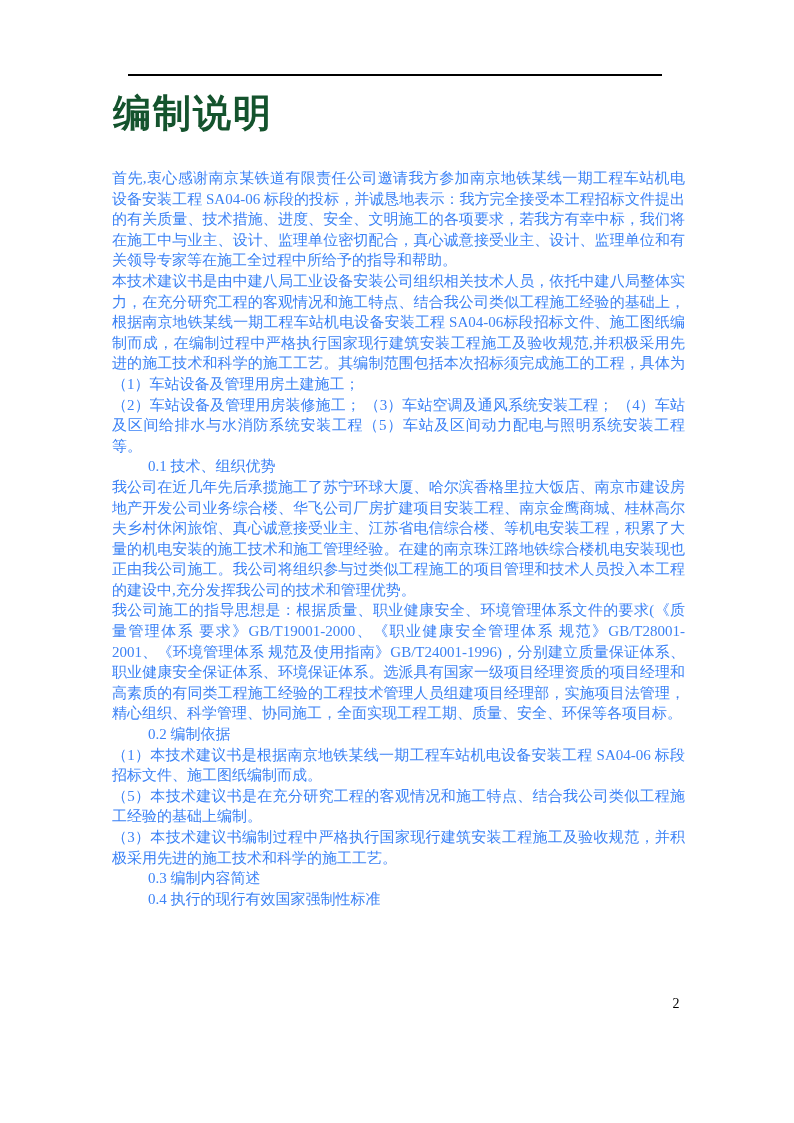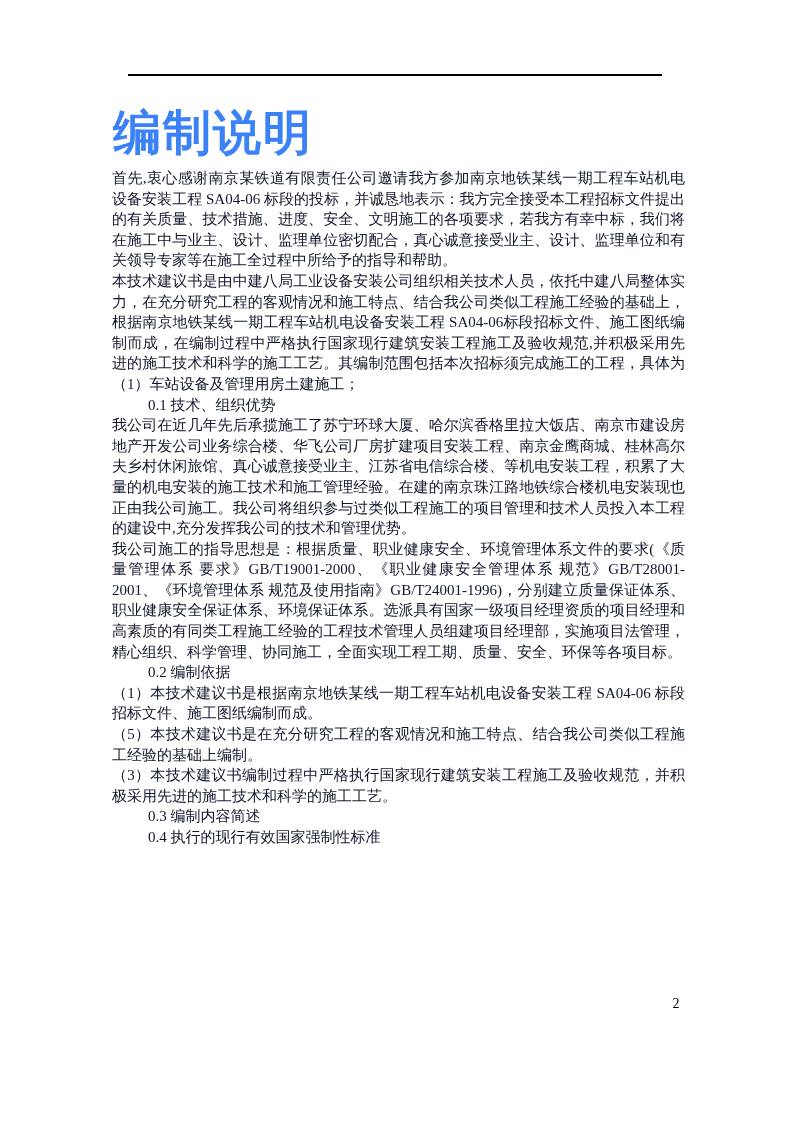--- a/index.html
+++ b/index.html
@@ -19,35 +19,35 @@
     position: absolute;
     left: 128px;
     top: 74px;
     width: 534px;
     height: 2px;
     background: #000000;
   }
   .doc-title {
     position: absolute;
     left: 113px;
-    top: 101px;
-    font-size: 48px;
+    top: 88px;
+    font-size: 38px;
     font-weight: bold;
     letter-spacing: 2px;
-    color: #3b82f6;
+    color: #14532d;
     font-family: "Liberation Serif", "DejaVu Serif", serif;
   }
   .doc-body {
     position: absolute;
     left: 112px;
     top: 168px;
     width: 573px;
     font-size: 15px;
     line-height: 20.6px;
-    color: #0f172a;
+    color: #3b82f6;
     text-align: justify;
     text-justify: inter-ideograph;
   }
   .doc-body p {
     margin: 0;
     word-break: break-word;
   }
   .doc-body p.heading {
     text-align: left;
     margin-left: 36px;
@@ -64,20 +64,21 @@
 </style>
 </head>
 <body>
 
 <div class="page">
   <div class="header-rule"></div>
   <h1 class="doc-title">编制说明</h1>
   <div class="doc-body">
       <p class="body-paragraph">首先,衷心感谢南京某铁道有限责任公司邀请我方参加南京地铁某线一期工程车站机电设备安装工程 SA04-06 标段的投标，并诚恳地表示：我方完全接受本工程招标文件提出的有关质量、技术措施、进度、安全、文明施工的各项要求，若我方有幸中标，我们将在施工中与业主、设计、监理单位密切配合，真心诚意接受业主、设计、监理单位和有关领导专家等在施工全过程中所给予的指导和帮助。</p>
       <p class="body-paragraph">本技术建议书是由中建八局工业设备安装公司组织相关技术人员，依托中建八局整体实力，在充分研究工程的客观情况和施工特点、结合我公司类似工程施工经验的基础上，根据南京地铁某线一期工程车站机电设备安装工程 SA04-06标段招标文件、施工图纸编制而成，在编制过程中严格执行国家现行建筑安装工程施工及验收规范,并积极采用先进的施工技术和科学的施工工艺。其编制范围包括本次招标须完成施工的工程，具体为（1）车站设备及管理用房土建施工；</p>
+      <p class="body-paragraph">（2）车站设备及管理用房装修施工； （3）车站空调及通风系统安装工程； （4）车站及区间给排水与水消防系统安装工程（5）车站及区间动力配电与照明系统安装工程等。</p>
       <p class="heading">0.1 技术、组织优势</p>
       <p class="body-paragraph">我公司在近几年先后承揽施工了苏宁环球大厦、哈尔滨香格里拉大饭店、南京市建设房地产开发公司业务综合楼、华飞公司厂房扩建项目安装工程、南京金鹰商城、桂林高尔夫乡村休闲旅馆、真心诚意接受业主、江苏省电信综合楼、等机电安装工程，积累了大量的机电安装的施工技术和施工管理经验。在建的南京珠江路地铁综合楼机电安装现也正由我公司施工。我公司将组织参与过类似工程施工的项目管理和技术人员投入本工程的建设中,充分发挥我公司的技术和管理优势。</p>
       <p class="body-paragraph">我公司施工的指导思想是：根据质量、职业健康安全、环境管理体系文件的要求(《质量管理体系 要求》GB/T19001-2000、《职业健康安全管理体系 规范》GB/T28001-2001、《环境管理体系 规范及使用指南》GB/T24001-1996)，分别建立质量保证体系、职业健康安全保证体系、环境保证体系。选派具有国家一级项目经理资质的项目经理和高素质的有同类工程施工经验的工程技术管理人员组建项目经理部，实施项目法管理，精心组织、科学管理、协同施工，全面实现工程工期、质量、安全、环保等各项目标。</p>
       <p class="heading">0.2 编制依据</p>
       <p class="body-paragraph">（1）本技术建议书是根据南京地铁某线一期工程车站机电设备安装工程 SA04-06 标段招标文件、施工图纸编制而成。</p>
       <p class="body-paragraph">（5）本技术建议书是在充分研究工程的客观情况和施工特点、结合我公司类似工程施工经验的基础上编制。</p>
       <p class="body-paragraph">（3）本技术建议书编制过程中严格执行国家现行建筑安装工程施工及验收规范，并积极采用先进的施工技术和科学的施工工艺。</p>
       <p class="heading">0.3 编制内容简述</p>
       <p class="heading">0.4 执行的现行有效国家强制性标准</p>
     </div>

